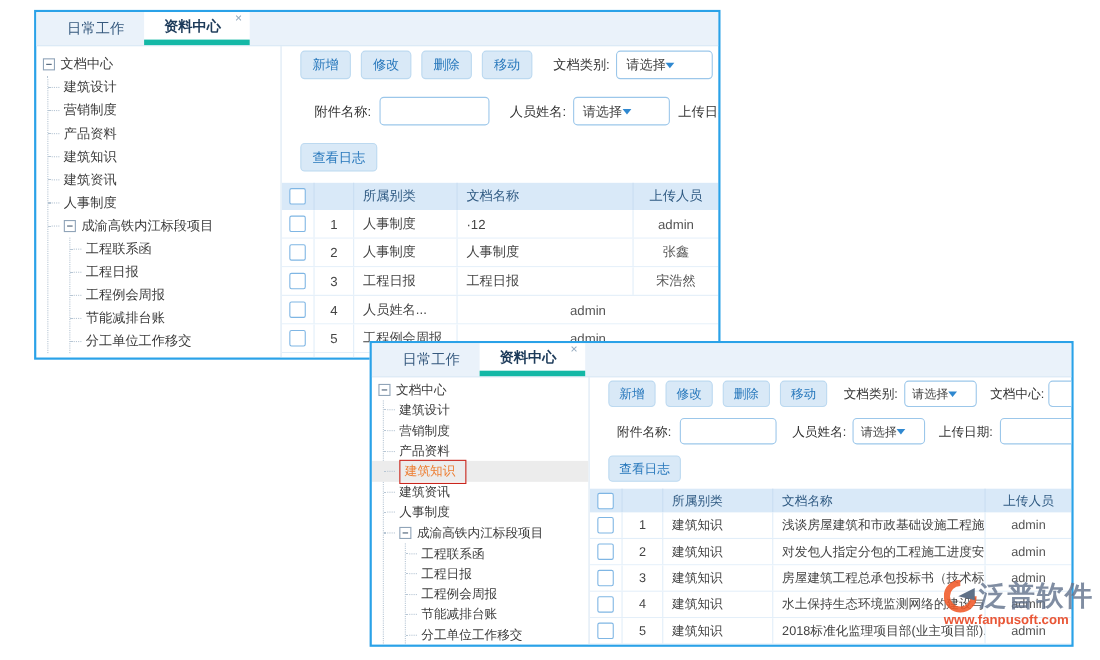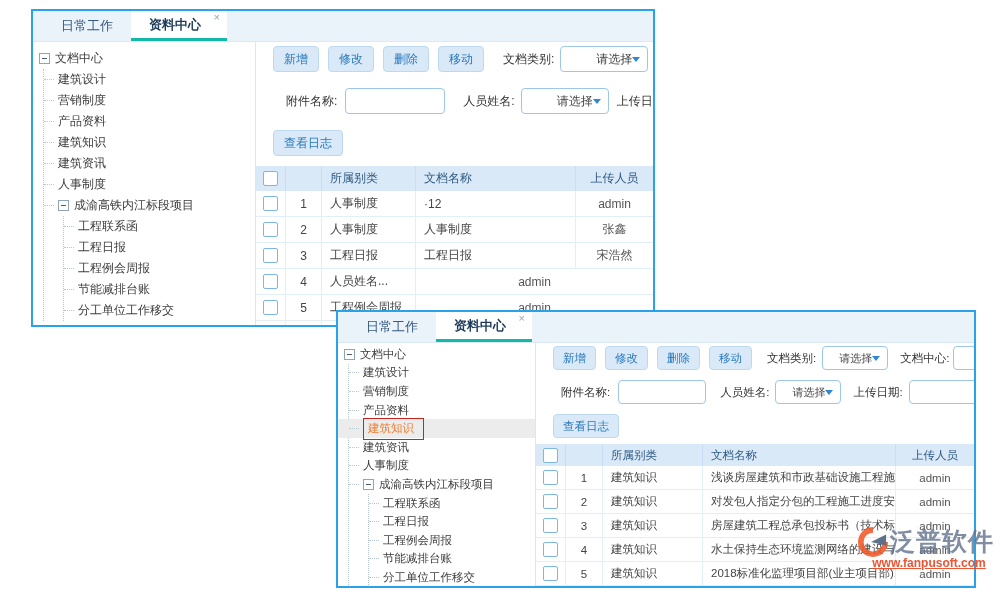--- a/index.html
+++ b/index.html
@@ -6,21 +6,21 @@
   body{width:1000px;height:600px;position:relative;background:#fff;overflow:hidden;
        font-family:"Liberation Sans","DejaVu Sans",sans-serif;}
   .win{position:absolute;background:#fff;border:2px solid #2aa2e8;box-sizing:border-box;overflow:hidden;}
   #win1{left:31px;top:9px;width:624px;height:318px;z-index:1;}
   #win2{left:336px;top:310px;width:640px;height:278px;z-index:5;}
 
   
   .tabbar{height:31px;background:#eaf2fa;display:flex;align-items:stretch;padding-left:10px;
           border-bottom:1px solid #dbe9f5;box-sizing:border-box;text-align:right;}
   .tab{position:relative;display:flex;align-items:center;padding:0 18px;font-size:13px;color:#35597e;cursor:pointer;}
-  .tab.active{background:#fff;color:#1d3b5a;font-weight:bold;border-bottom:3px solid #14b8a6;padding-right:26px;}
+  .tab.active{background:#fff;color:#1d3b5a;font-weight:bold;border-bottom:5px solid #14b8a6;padding-right:26px;}
   .tclose{position:absolute;top:1px;right:7px;font-size:11px;color:#93a9bd;font-weight:normal;line-height:11px;}
 
   .winbody{display:flex;height:calc(100% - 31px);}
 
   
   .tree{position:relative;border-right:1px solid #d9e7f3;overflow:hidden;flex:none;
         font-size:12px;color:#3c3c3c;padding-top:6px;}
   #win1 .tree{width:222px;}
   #win2 .tree{width:197px;padding-top:2px;font-size:11.5px;}
   .ti{display:flex;align-items:center;cursor:pointer;}
@@ -50,21 +50,21 @@
        font-family:inherit;white-space:nowrap;}
   #win1 .btn{height:26px;padding:0 10px;margin-right:9px;font-size:12px;}
   #win2 .btn{height:24px;padding:0 9px;margin-right:9px;font-size:11.5px;}
   .btn.log{margin-right:0;}
   .lbl{font-size:12px;color:#333;white-space:nowrap;flex:none;}
   #win2 .lbl{font-size:11.5px;}
   #win1 .mlA{margin-left:10px;} #win2 .mlA{margin-left:6px;}
   #win2 .mlB{margin-left:12px;}
   #win1 .mlP{margin-left:18px;} #win2 .mlP{margin-left:14px;}
   #win1 .mlU{margin-left:8px;}  #win2 .mlU{margin-left:12px;}
-  .sel{display:flex;align-items:center;justify-content:flex-end;background:#fff;flex:none;
+  .sel{display:flex;align-items:center;justify-content:flex-start;background:#fff;flex:none;
        border:1px solid #9cc7ea;border-radius:4px;box-sizing:border-box;cursor:pointer;}
   #win1 .sel{height:26px;width:88px;margin-left:6px;}
   #win2 .sel{height:24px;width:66px;margin-left:6px;}
   .selv{padding-left:8px;font-size:12px;color:#444;}
   #win2 .selv{font-size:11px;padding-left:6px;}
   .arrow{width:0;height:0;border-left:4px solid transparent;border-right:4px solid transparent;
          border-top:5px solid #2f88d0;margin-right:7px;flex:none;}
   .inp{background:#fff;border:1px solid #9cc7ea;border-radius:4px;box-sizing:border-box;font:inherit;flex:none;}
   #win1 .inp{height:26px;width:100px;margin-left:8px;}
   #win2 .inp{height:24px;width:88px;margin-left:8px;}
@@ -90,21 +90,21 @@
   #win2 .c.upl{flex:1;justify-content:center;border-right:none;}
   .trw .c.upl{color:#555;}
   .cbx{width:13px;height:13px;border:1px solid #7fb6e4;border-radius:2px;background:#fff;
        display:inline-block;cursor:pointer;}
 
   
   .watermark{position:absolute;left:858px;top:525px;z-index:9;width:142px;}
   .wm-row{display:flex;align-items:center;}
   .wm-logo{width:30px;height:30px;flex:none;margin-right:2px;opacity:.88;}
   .wm-text{font-size:25px;font-weight:bold;color:rgba(100,116,142,.82);white-space:nowrap;letter-spacing:1px;}
-  .wm-url{font-size:12px;font-weight:bold;color:rgba(232,78,44,.95);margin-top:-2px;text-align:center;white-space:nowrap;text-decoration:underline;}
+  .wm-url{font-size:12px;font-weight:bold;color:rgba(232,78,44,.95);margin-top:-2px;text-align:left;white-space:nowrap;}
 </style>
 </head>
 <body>
 
 <div class="win" id="win1">
   <div class="tabbar">
     <div class="tab">
       <span>日常工作</span>
     </div>
     <div class="tab active">

